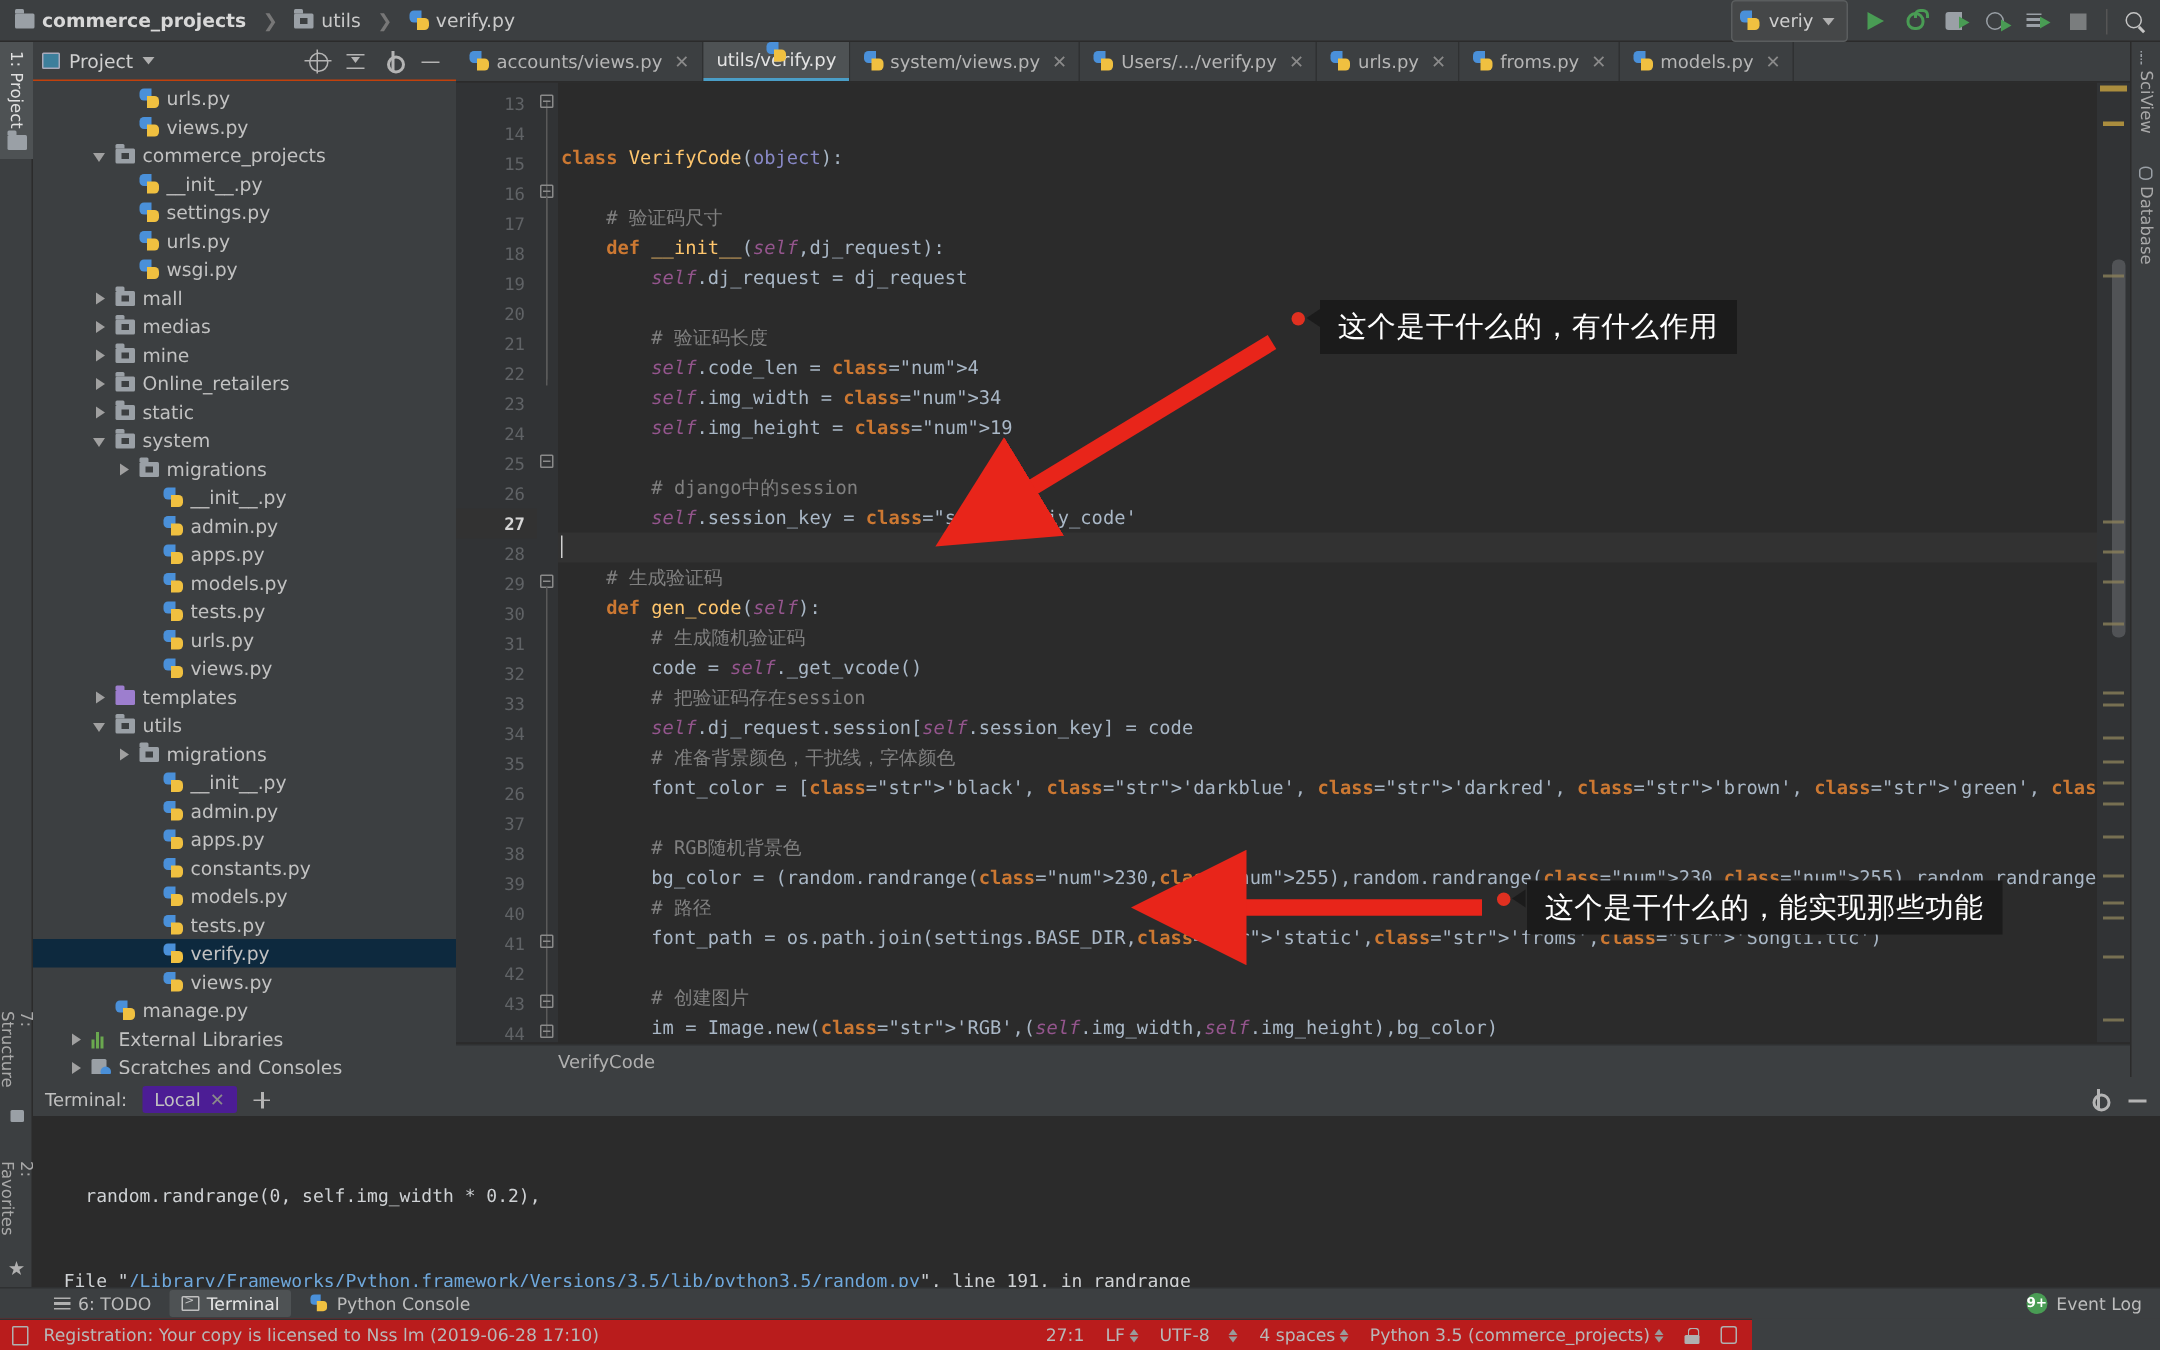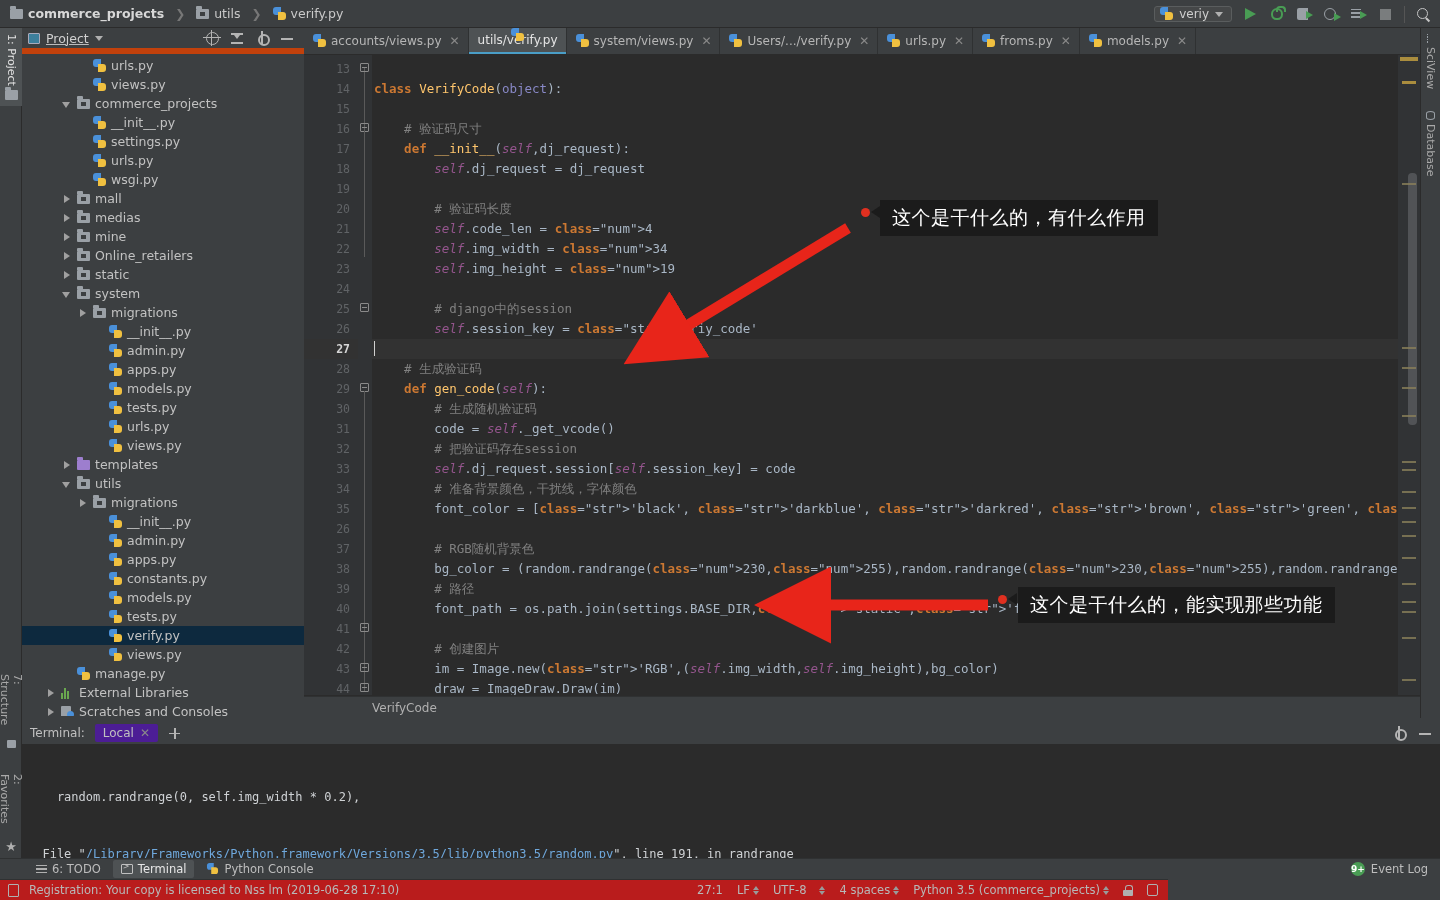--- a/index.html
+++ b/index.html
@@ -57,21 +57,21 @@
   }
 
   
   .topbar-right {
     position: absolute; right: 8px; top: 0; height: 28px;
     display: flex; align-items: center; gap: 10px;
   }
   .runconfig {
     display: flex; align-items: center; gap: 6px;
     border: 1px solid #5a5d5e; border-radius: 3px;
-    padding: 2px 8px 2px 5px; height: 16px; background: #454748;
+    padding: 2px 8px 2px 5px; height: 28px; background: #454748;
   }
   .runconfig .name { font-size: 12px; color: #cfcfcf; }
   .caret-down {
     width: 0; height: 0; border-left: 4px solid transparent;
     border-right: 4px solid transparent; border-top: 5px solid #b0b0b0;
   }
   .tb-ico { width: 17px; height: 17px; position: relative; cursor: pointer; }
   .play-tri {
     width: 0; height: 0; border-top: 6px solid transparent;
     border-bottom: 6px solid transparent; border-left: 11px solid #499c54;
@@ -140,22 +140,21 @@
   .vtab.sel { background: #4e5254; color: #e0e0e0; }
   .sq-ico { width: 9px; height: 8px; background: #9aa0a6; border-radius: 1px; }
 
   
   .projpanel {
     position: absolute; left: 22px; top: 28px; width: 282px; height: 690px;
     background: #3c3f41;
   }
   .proj-header {
     height: 26px; display: flex; align-items: center; padding: 0 6px;
-    border-bottom: 6px solid #c2410c;
-    text-decoration: underline;
+    border-bottom: 1px solid #c2410c;
   }
   .proj-title { font-size: 12.5px; color: #d0d0d0; margin-left: 6px; }
   .blue-sq { width: 12px; height: 11px; background: #3d7f9c; border: 1.5px solid #aab; border-radius: 1px; }
   .hdr-icons { margin-left: auto; display: flex; align-items: center; gap: 11px; padding-right: 4px;}
   .hi { width: 14px; height: 14px; position: relative; }
   .hi-target::before {
     content:""; position:absolute; left:1px; top:1px; width:11px; height:11px;
     border:1.4px solid #b4b4b4; border-radius:50%;
   }
   .hi-target::after {
@@ -230,21 +229,21 @@
   .gline { height:20px; line-height:20px; padding-right:8px; }
   .gline.cur { color:#d6d6d6; font-weight:bold; background:#323232; }
   .foldcol { position:absolute; left:54px; top:0; width:14px; height:640px; background:#313335; }
   .foldmark {
     position:absolute; left:2px; width:9px; height:9px; border:1px solid #8a8a8a; border-radius:1px;
   }
   .foldmark::after{content:"";position:absolute;left:1px;top:3px;width:5px;height:1px;background:#8a8a8a;}
   .foldline { position:absolute; left:6px; width:1px; background:#5a5a5a; }
 
   .code {
-    position:absolute; left:68px; top:0; right:0; height:640px; padding-top:4px;
+    position:absolute; left:68px; top:0; right:0; height:640px; padding-top:20px;
     font-family:"DejaVu Sans Mono","Liberation Mono",monospace;
     font-size:12.5px; color:#a9b7c6; white-space:pre;
   }
   .cl { height:20px; line-height:20px; padding-left:2px; }
   .cl.cur { background:#323232; }
   .kw { color:#cc7832; font-weight:bold; }
   .cls { color:#ffc66d; }
   .bi { color:#8888c6; }
   .self { color:#94558d; font-style:italic; }
   .cmt { color:#808080; }

